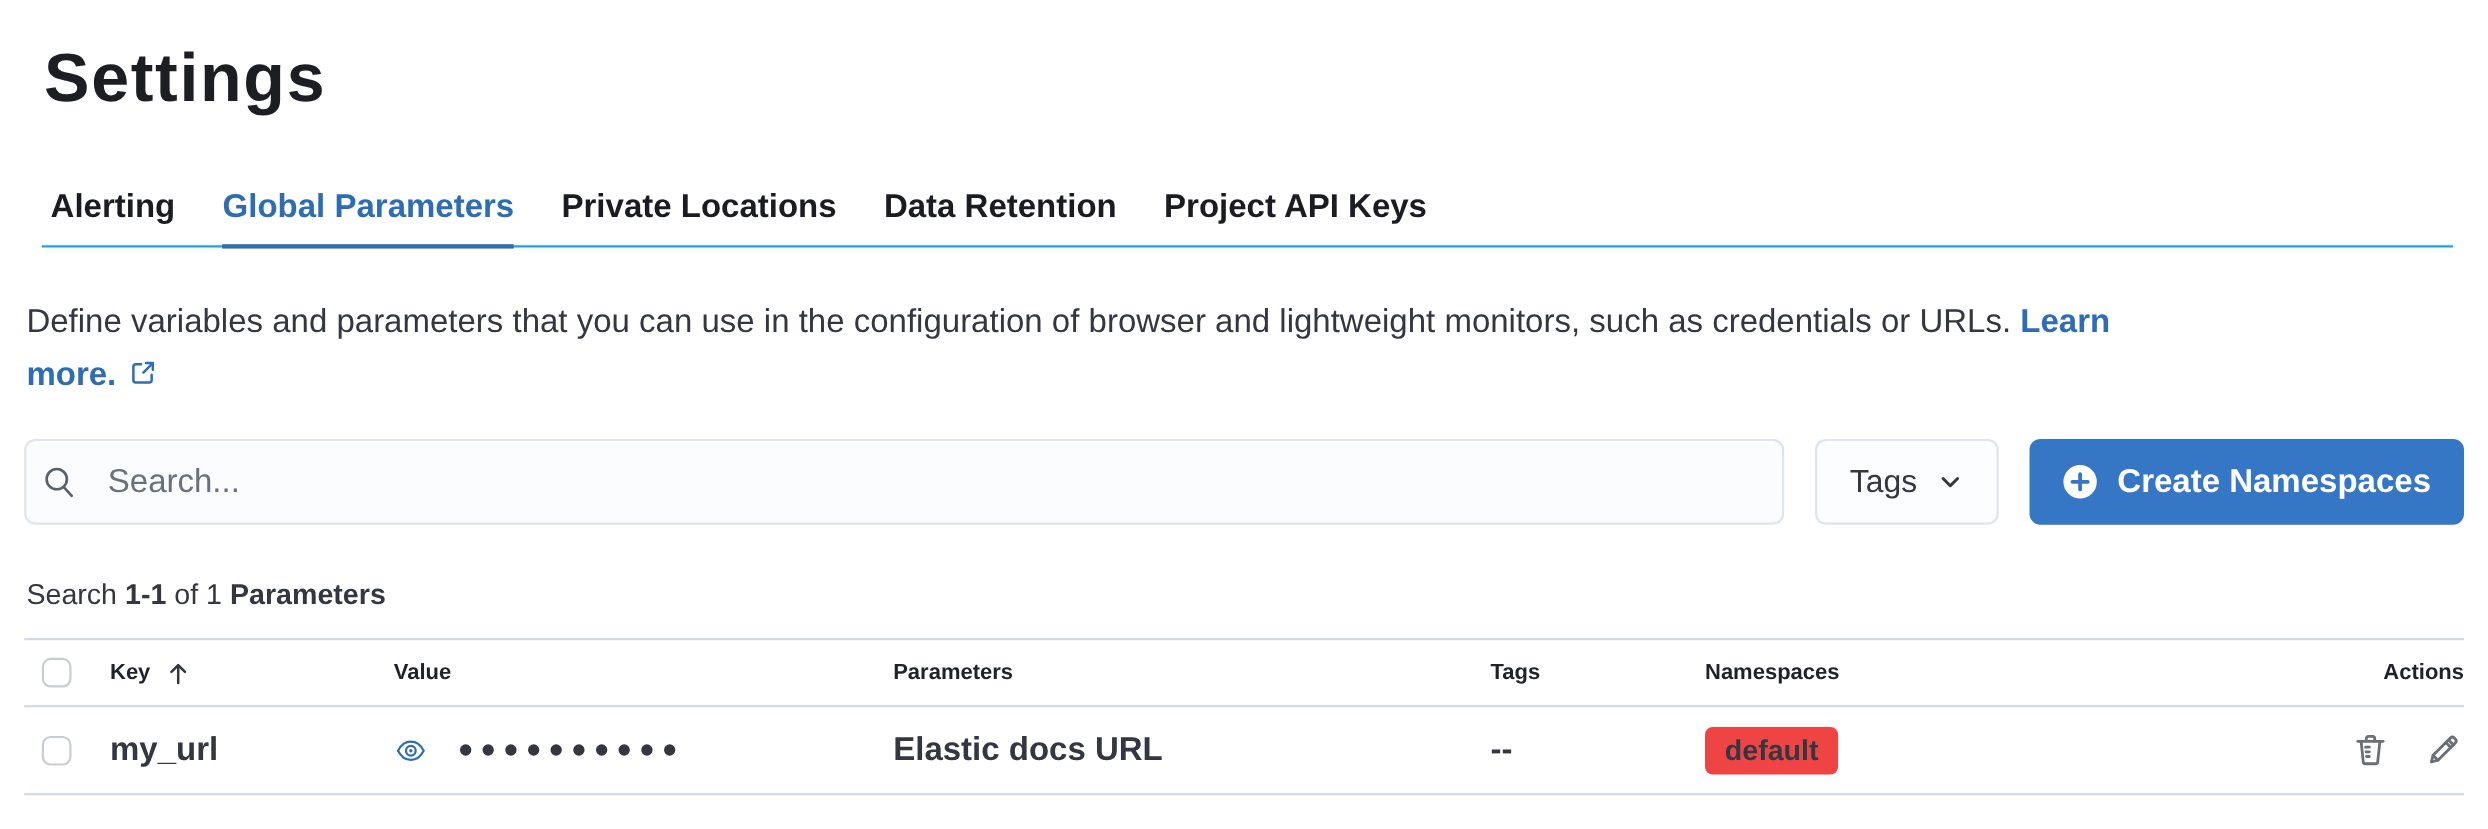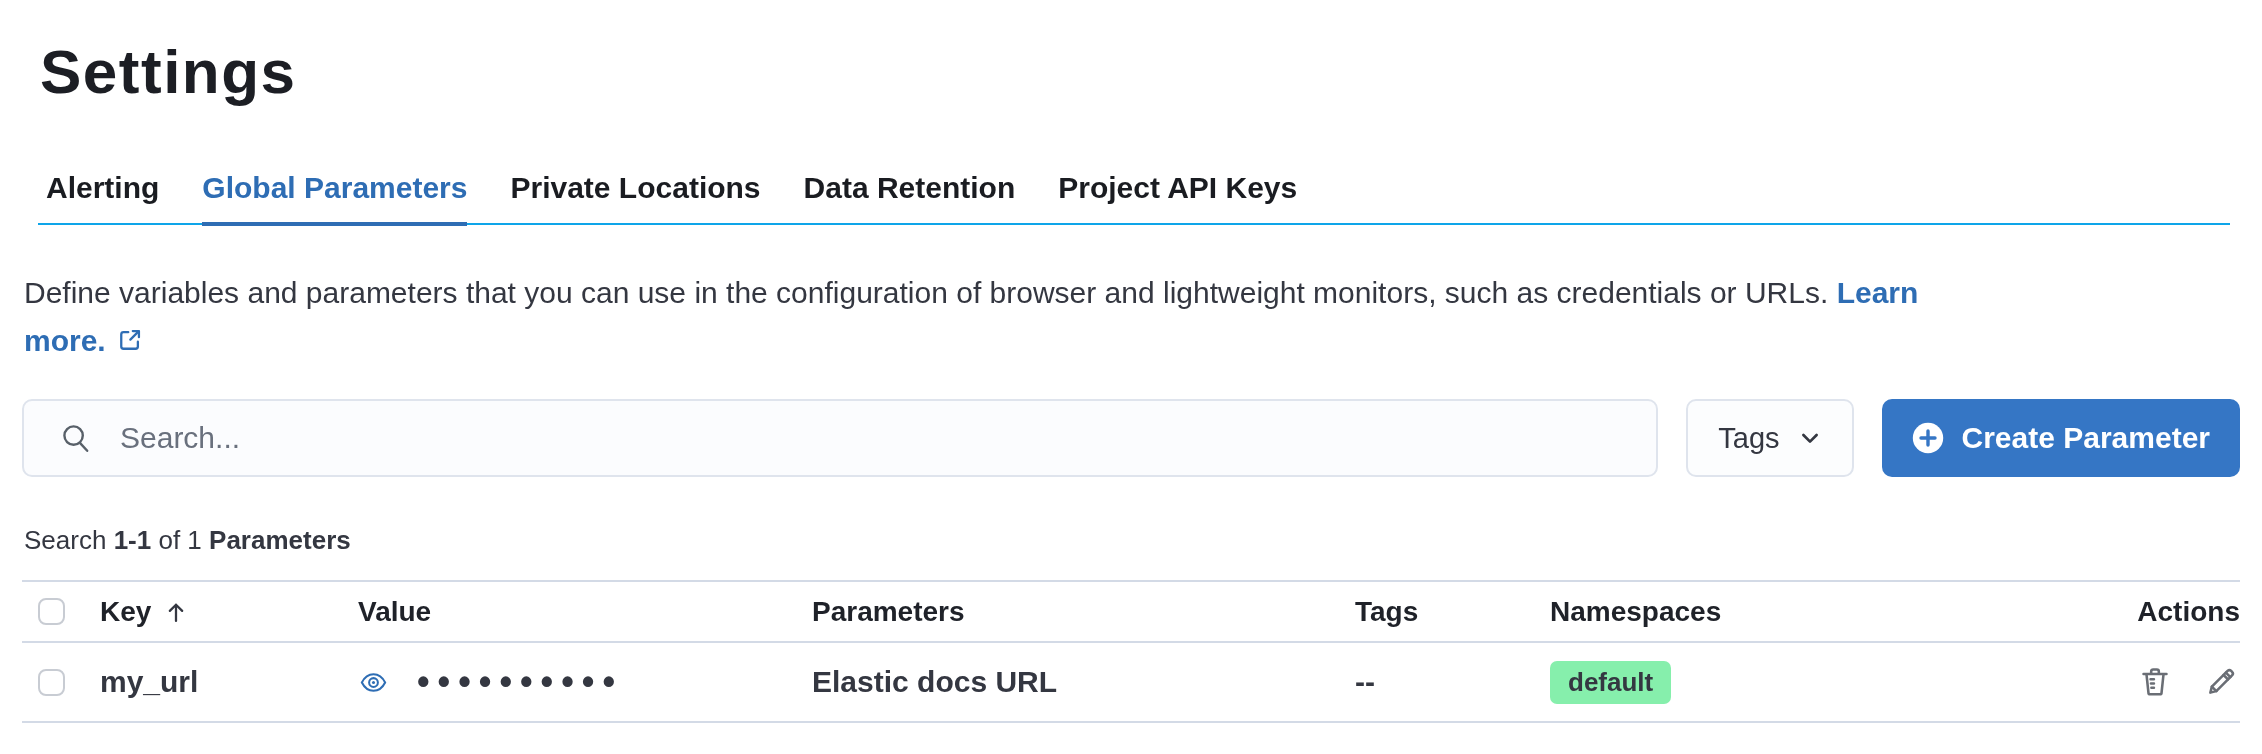--- a/index.html
+++ b/index.html
@@ -32,21 +32,21 @@
   .description {
     margin:44px 40px 0 24px;
     font-size:30px; line-height:48px; color:#343741;
   }
   .learn-link { color:#2e6db4; font-weight:600; text-decoration:none; }
   .ext-icon { margin-left:10px; vertical-align:-3px; }
   
   .toolbar { display:flex; align-items:center; gap:28px; margin:34px 22px 0 22px; }
   .search-box {
     flex:1; display:flex; align-items:center; gap:26px;
-    height:78px; padding:0 36px;
+    height:78px; padding:0 14px;
     background:#fbfcfe; border:2px solid #dfe4ed; border-radius:10px;
   }
   .search-box input {
     flex:1; border:none; outline:none; background:transparent;
     font-family:inherit; font-size:30px; color:#343741;
   }
   .search-box input::placeholder { color:#69707d; }
   .tags-btn {
     display:flex; align-items:center; gap:18px;
     height:78px; padding:0 30px; cursor:pointer;
@@ -63,33 +63,33 @@
   .showing { margin:48px 22px 0 24px; font-size:26px; color:#343741; }
   .showing .bold { font-weight:700; }
   
   .param-table { margin:24px 22px 0 22px; border-top:2px solid #d3dae6; }
   .tr {
     display:grid;
     grid-template-columns:78px 258px 454px 543px 195px 1fr auto;
     align-items:center;
     border-bottom:2px solid #d3dae6;
   }
-  .tr.head { height:61px; font-size:28px; font-weight:700; color:#1f2229; }
+  .tr.head { height:61px; font-size:20px; font-weight:700; color:#1f2229; }
   .tr.row  { height:80px; font-size:30px; color:#343741;font-weight:bold; }
   .checkbox {
     width:27px; height:27px; margin-left:16px;
     border:2px solid #c8ccd3; border-radius:8px; background:#fff; cursor:pointer;
   }
   .key-head { display:flex; align-items:center; gap:12px; }
   .value-cell { display:flex; align-items:center; gap:30px; }
   .eye-btn { background:none; border:none; padding:0; margin-left:2px; cursor:pointer; display:flex; }
   .dots { font-size:36px; letter-spacing:8px; color:#343741; line-height:1; }
   .badge {
     display:inline-block; padding:6px 18px;
-    background:#86efac; border-radius:7px;
+    background:#ef4444; border-radius:7px;
     font-size:26px; color:#343741;
   }
   .right { justify-self:end; }
   .actions-cell { display:flex; align-items:center; gap:32px; padding-right:2px; }
   .icon-btn { background:none; border:none; padding:0; cursor:pointer; display:flex; }
 </style>
 </head>
 <body>
 
 <h1 class="page-title">Settings</h1>
@@ -123,21 +123,21 @@
     <span>Tags</span>
     <svg width="24" height="24" viewBox="0 0 16 16" fill="none">
       <path d="M3.6 6 8 10.4 12.4 6" stroke="#343741" stroke-width="1.8" stroke-linecap="round" stroke-linejoin="round"></path>
     </svg>
   </button>
   <button class="create-btn">
     <svg width="32" height="32" viewBox="0 0 16 16">
       <circle cx="8" cy="8" r="7.6" fill="#ffffff"></circle>
       <path d="M8 4.5v7M4.5 8h7" stroke="#3576c5" stroke-width="1.7" stroke-linecap="round"></path>
     </svg>
-    <span>Create Parameter</span>
+    <span>Create Namespaces</span>
   </button>
 </div>
 
 <div class="showing">
   <span>Search</span>
   <span class="bold">1-1</span>
   <span>of</span>
   <span>1</span>
   <span class="bold">Parameters</span>
 </div>

